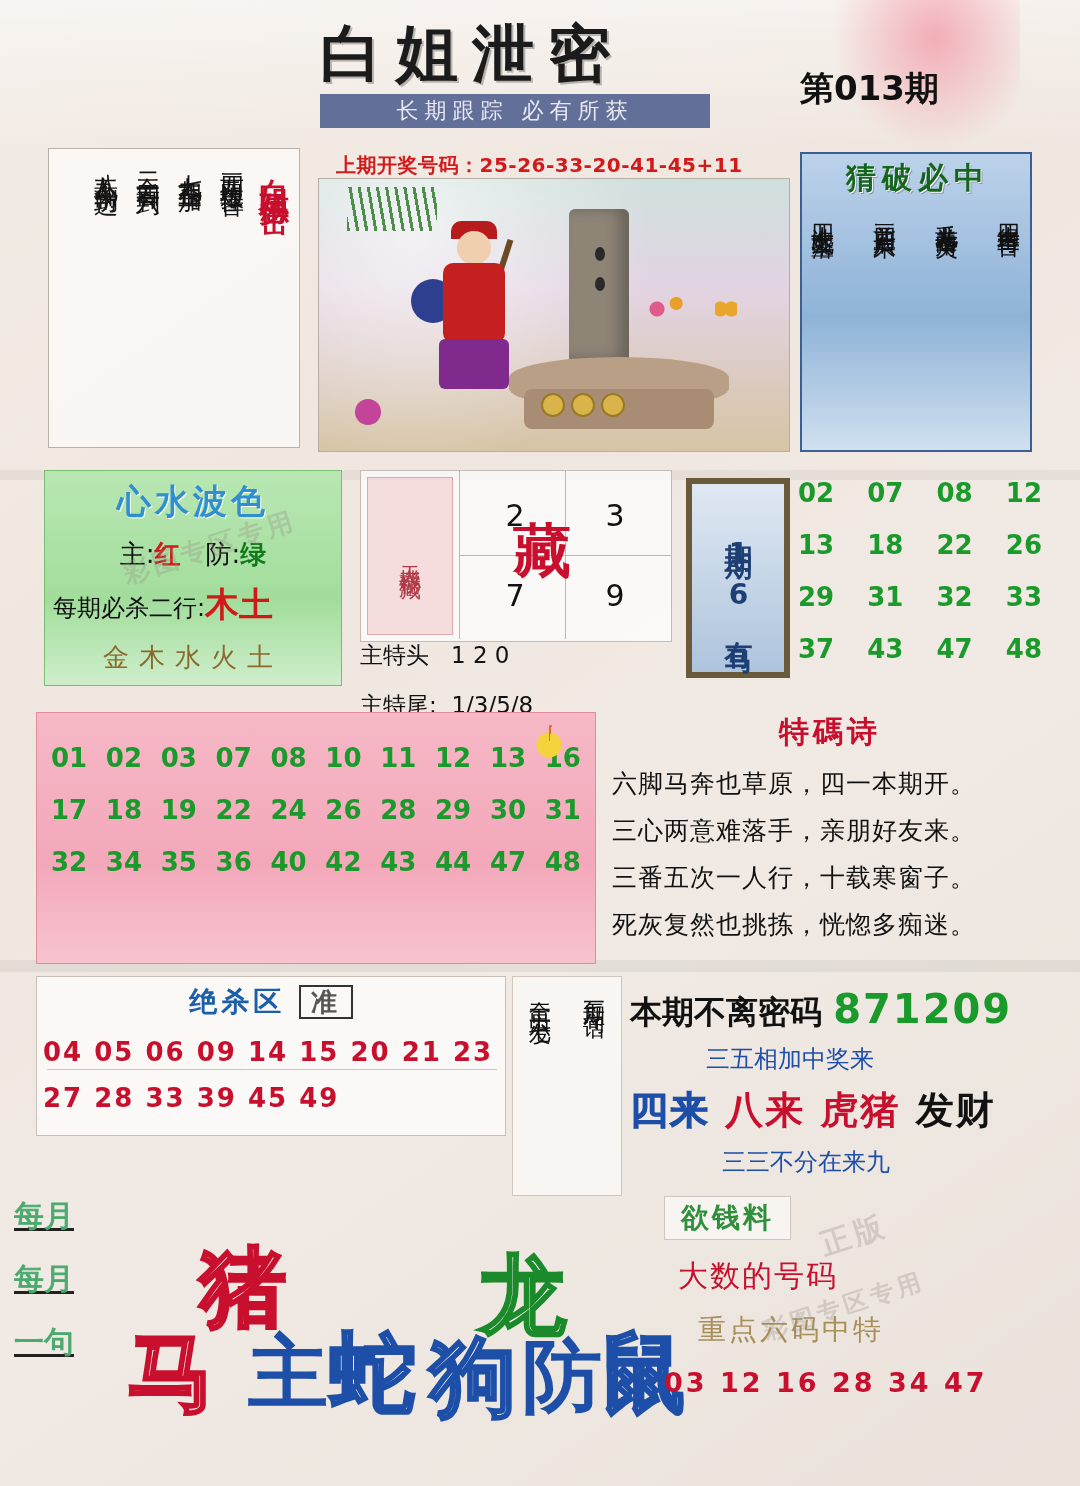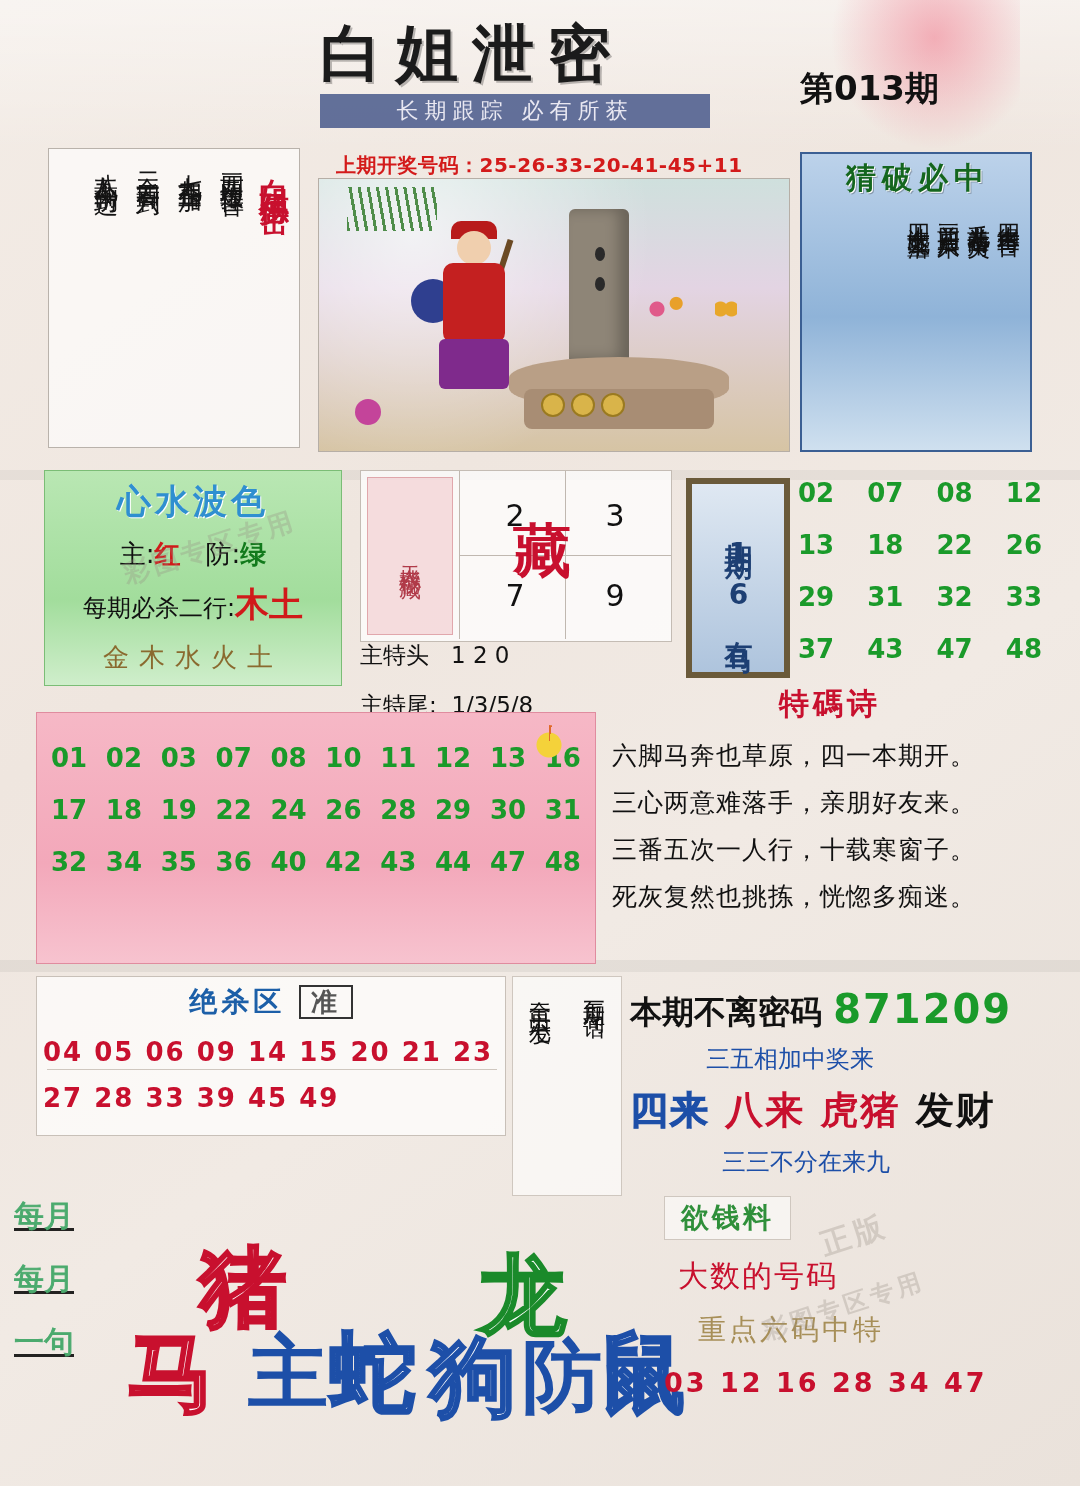--- a/index.html
+++ b/index.html
@@ -88,42 +88,42 @@
                 radial-gradient(circle at 62% 36%,#e8a02a 0 6px,rgba(0,0,0,0) 7px);}
   .butterfly{position:absolute;left:396px;top:122px;width:22px;height:16px;
      background:radial-gradient(circle at 25% 50%,#e8a72a 0 7px,rgba(0,0,0,0) 8px),
                 radial-gradient(circle at 75% 50%,#e8a72a 0 7px,rgba(0,0,0,0) 8px);}
 
   
   .bluebox{
     position:absolute;left:800px;top:152px;width:232px;height:300px;
     background:linear-gradient(180deg,#bcd2ea,#8fb3d8 55%,#cfe0ef);
     border:2px solid #3b5f93;box-sizing:border-box;padding:8px 6px;
-    display:flex;flex-direction:row-reverse;justify-content:flex-start;
+    display:flex;flex-direction:row-reverse;justify-content:space-between;
   }
   .bluebox .bt{
     position:absolute;left:0;top:4px;width:232px;text-align:center;
     font-size:30px;font-weight:bold;color:#14661e;letter-spacing:6px;
     text-shadow:1px 1px 0 #fff,2px 2px 0 rgba(0,0,0,.25);
   }
   .bcol{writing-mode:vertical-rl;text-orientation:upright;font-size:23px;line-height:30px;
     color:#111;margin-top:44px;letter-spacing:2px;}
 
   
   .greenbox{
     position:absolute;left:44px;top:470px;width:298px;height:216px;
     background:linear-gradient(180deg,#b9e7b3,#a2dd9c 60%,#cfeecb);
     border:1px solid #7bbd76;box-sizing:border-box;padding:8px;
   }
   .gx-title{font-size:34px;color:#2f8fd0;font-weight:bold;letter-spacing:4px;text-align:center;
      text-shadow:1px 1px 0 #fff;}
   .gx-line{font-size:26px;text-align:center;margin-top:12px;color:#111;}
   .gx-line .r{color:#d01a1a;font-weight:bold;}
   .gx-line .g{color:#127a1c;font-weight:bold;}
-  .gx-line2{font-size:24px;text-align:center;margin-top:10px;color:#111;}
+  .gx-line2{font-size:24px;text-align:left;margin-top:10px;color:#111;}
   .gx-line2 .big{color:#d01a1a;font-size:34px;font-weight:bold;}
   .gx-five{margin-top:12px;text-align:center;font-size:26px;letter-spacing:10px;color:#8a6a2f;}
 
   .calbox{
     position:absolute;left:360px;top:470px;width:310px;height:170px;
     background:rgba(255,255,255,.75);border:1px solid #c4bcb4;
   }
   .calbox .seal{position:absolute;left:6px;top:6px;width:84px;height:156px;
     background:rgba(225,120,130,.22);border:1px solid rgba(190,70,80,.35);
     color:#b03a48;font-size:22px;writing-mode:vertical-rl;text-orientation:upright;
@@ -164,21 +164,21 @@
   .pinkbox .pt{font-size:30px;color:#c8102e;font-weight:bold;letter-spacing:4px;}
   .pinkbox .pt .pc{color:#1a9a2a;font-size:34px;}
   .pinkbox .prow{display:flex;justify-content:space-between;font-size:26px;font-weight:bold;
     color:#1a9a2a;margin-top:22px;padding:0 4px;}
   .sun{position:absolute;right:26px;top:12px;width:40px;height:40px;
     background:radial-gradient(circle,#f4d23a 0 12px,rgba(0,0,0,0) 13px);}
   .sun:before{content:"";position:absolute;inset:0;
     background:conic-gradient(from 0deg,#e06a2a 0 8deg,rgba(0,0,0,0) 8deg 30deg);border-radius:50%;}
 
   
-  .poembox{position:absolute;left:612px;top:684px;width:436px;height:252px;}
+  .poembox{position:absolute;left:612px;top:712px;width:436px;height:252px;}
   .poembox .pmt{text-align:center;font-size:30px;color:#c8102e;font-weight:bold;letter-spacing:4px;}
   .poembox .pl{font-size:25px;color:#111;margin-top:14px;letter-spacing:1px;}
 
   
   .killbox{
     position:absolute;left:36px;top:976px;width:470px;height:160px;
     background:rgba(255,255,255,.7);border:1px solid #c8c0b8;box-sizing:border-box;padding:6px;
   }
   .killbox .kt{font-size:28px;font-weight:bold;color:#1c5fa8;letter-spacing:4px;text-align:center;}
   .killbox .kt .bx{border:2px solid #333;padding:0 10px;color:#555;font-size:26px;}

